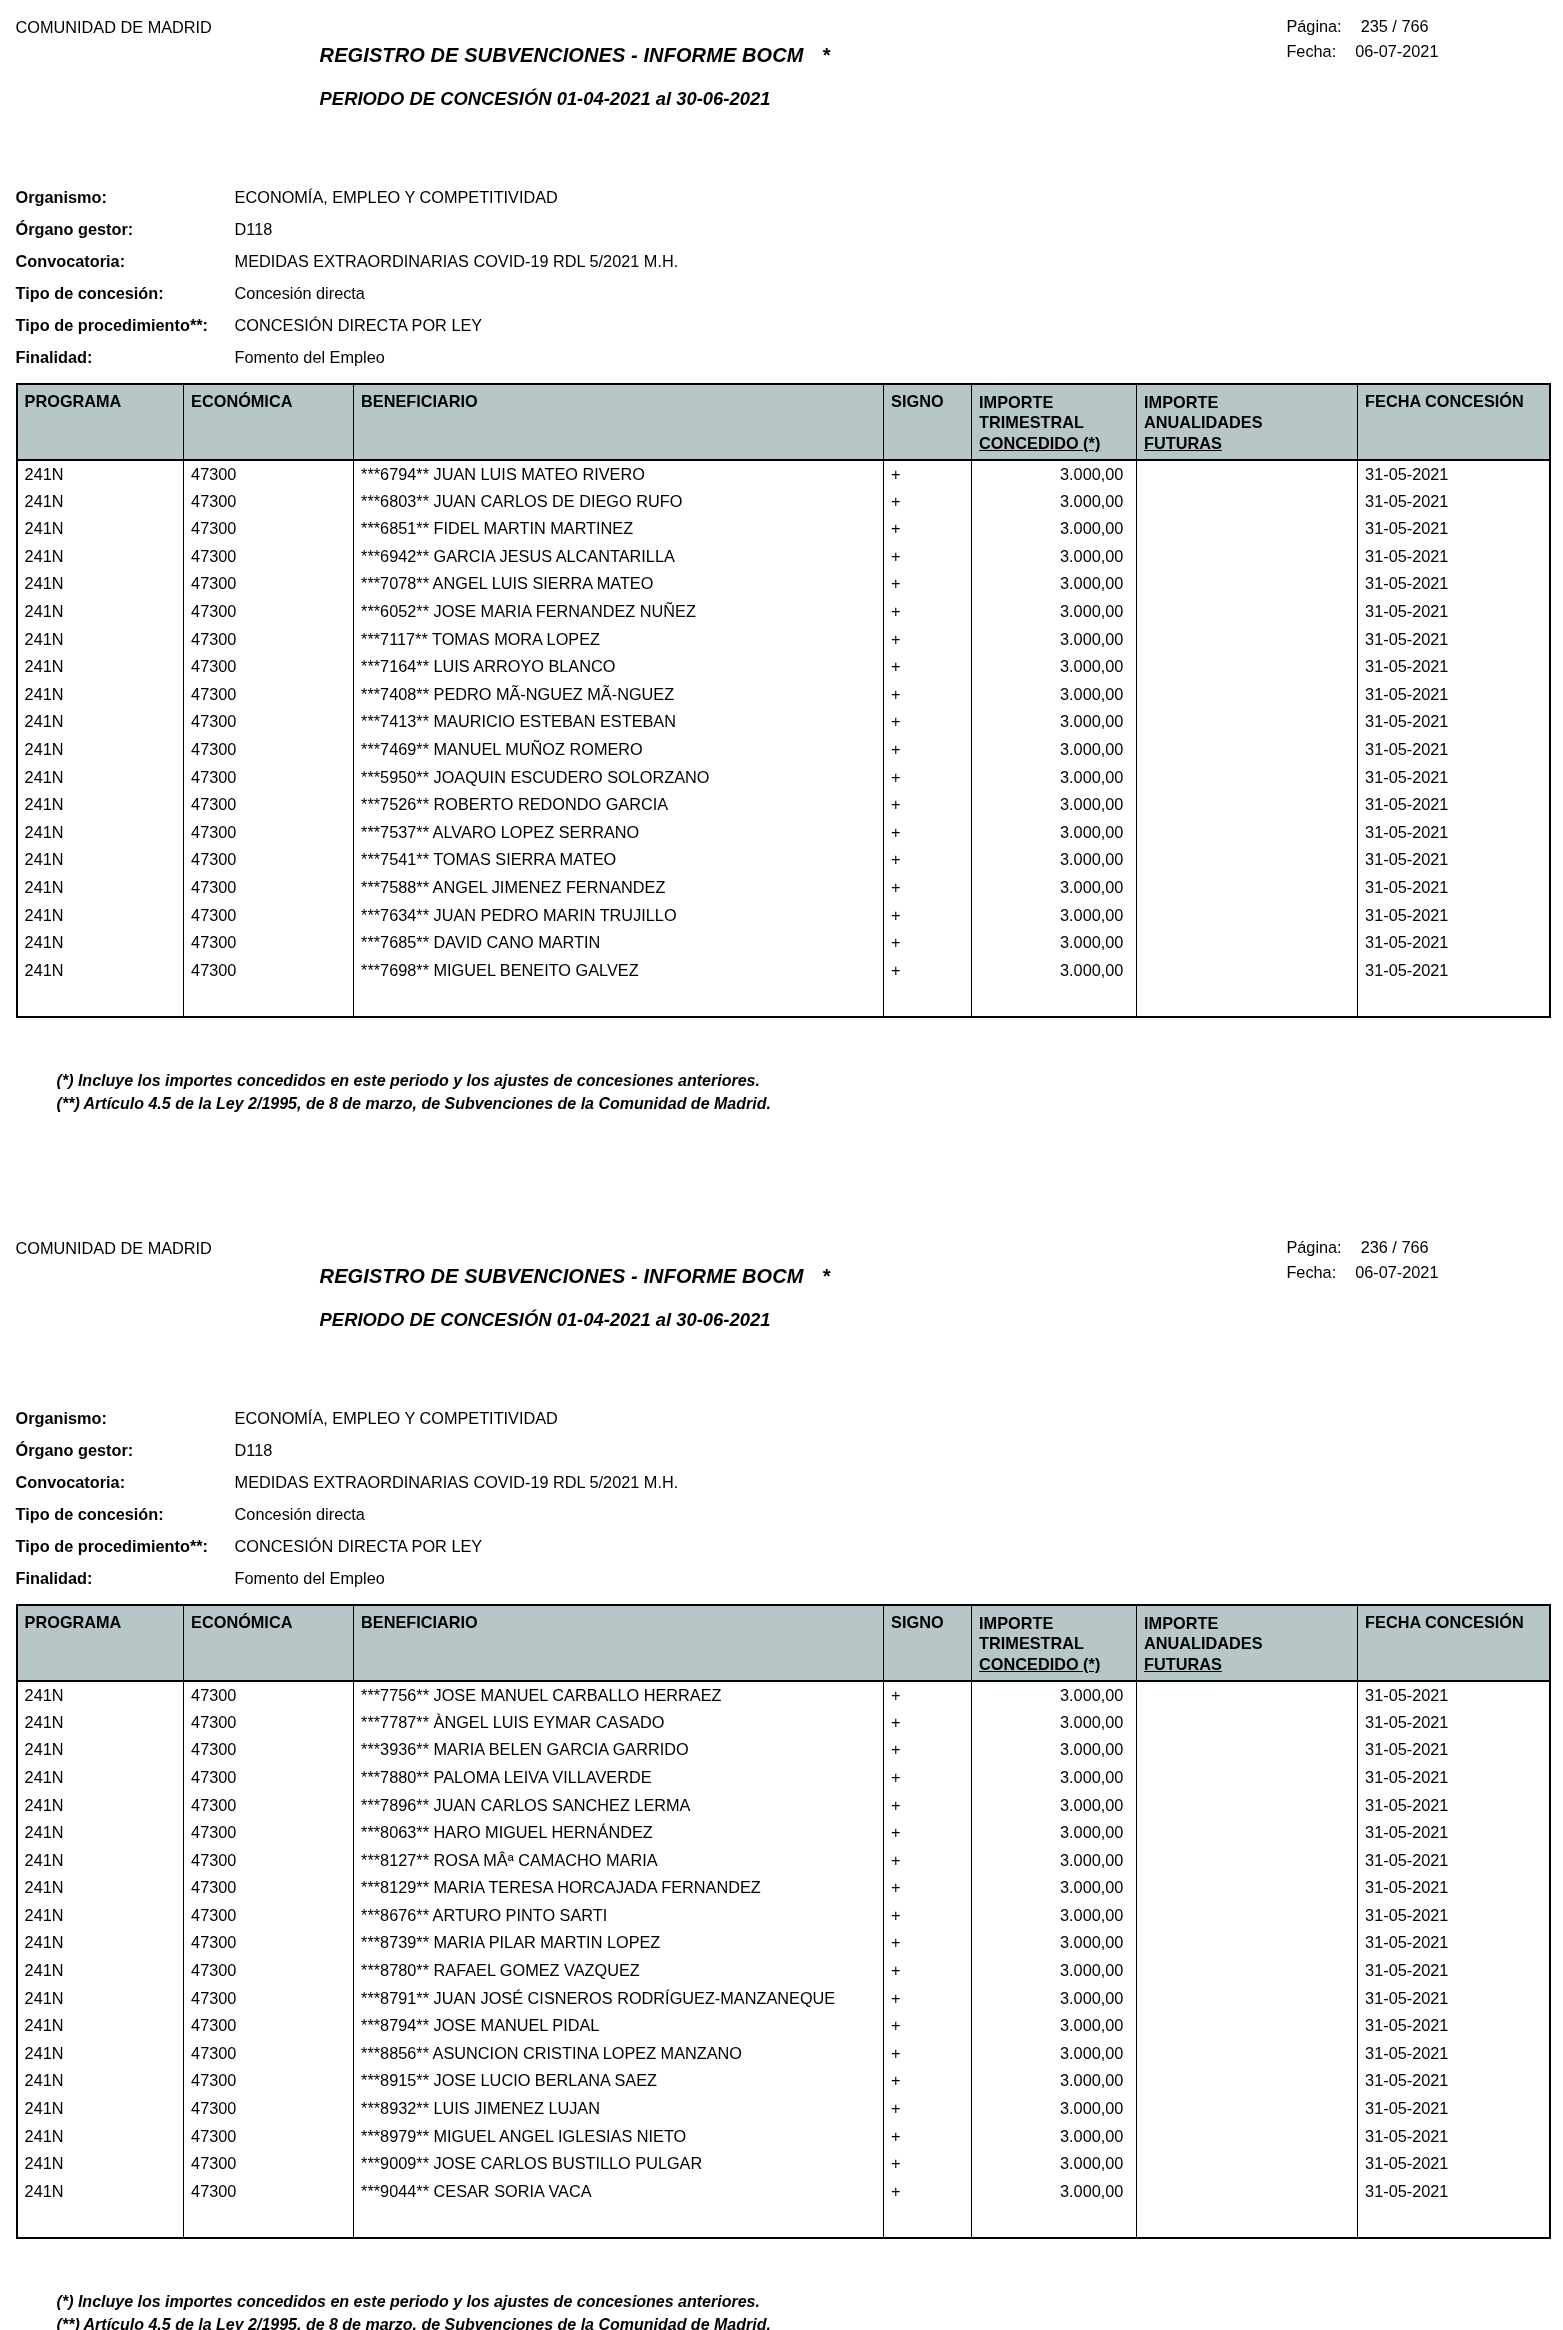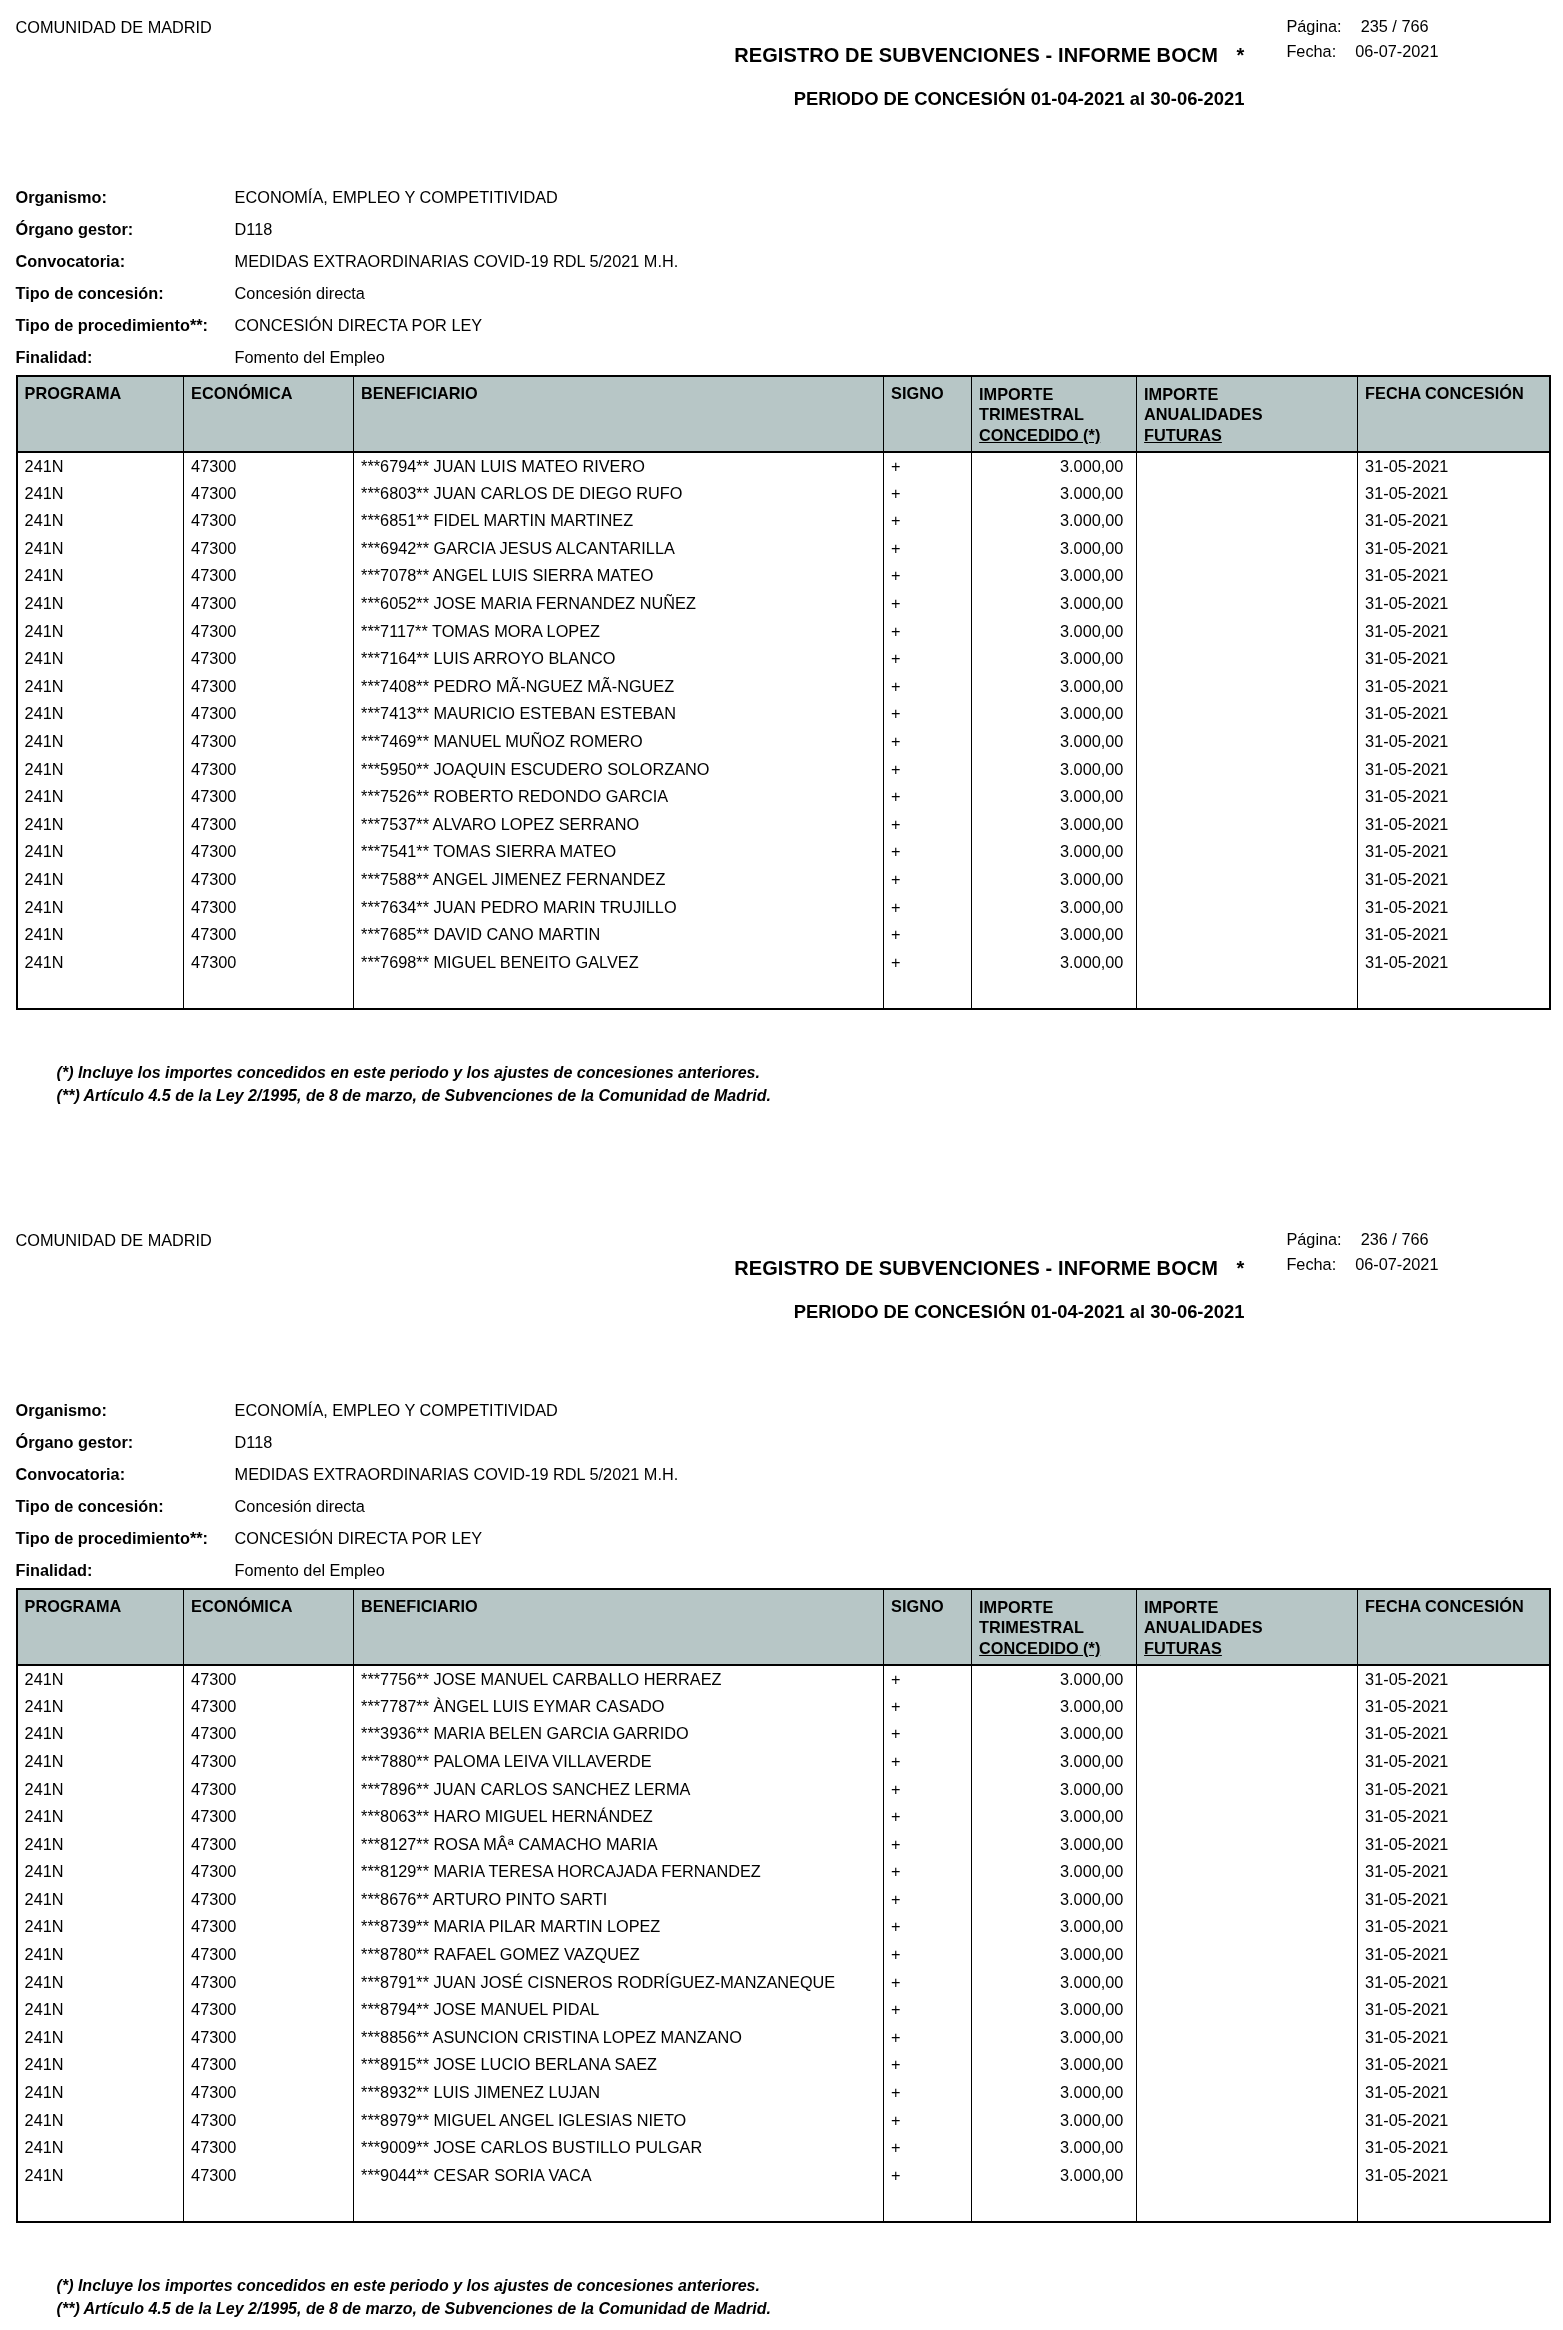--- a/index.html
+++ b/index.html
@@ -6,32 +6,32 @@
   html, body { background:#ffffff; }
   body {
     width:1564px; height:2330px; overflow:hidden;
     font-family:"Liberation Sans", sans-serif; color:#000;
   }
   .page { padding:0 15.6px; }
   .page + .page { margin-top:106px; }
 
   .page-head { display:grid; grid-template-columns:304px 1fr 304px; align-items:start; padding-top:15.6px; }
   .entity { font-size:16.3px; padding-top:2.8px; white-space:nowrap; }
-  .head-center { text-align:right; }
+  .head-center { text-align:left;font-style:italic; }
   .doc-title { font-size:20px; font-weight:bold; margin-top:28px; letter-spacing:0.1px; white-space:nowrap; }
   .title-mark { margin-left:18.4px; }
   .doc-subtitle { font-size:18.4px; font-weight:bold; margin-top:21px; white-space:nowrap; }
   .head-right { font-size:16.3px; padding-left:42px; padding-top:1.4px; }
   .hr-line { display:flex; gap:19px; margin-bottom:6.4px; white-space:nowrap; }
 
   .meta { margin-top:71px; font-size:16.3px; }
   .meta-row { line-height:32px; white-space:nowrap; }
   .meta-label { display:inline-block; width:219px; font-weight:bold; }
 
-  table.grants { width:100%; border-collapse:collapse; border:2.1px solid #000; table-layout:fixed; margin-top:2px; }
+  table.grants { width:100%; border-collapse:collapse; border:2.1px solid #000; table-layout:fixed; margin-top:10px; }
   .grants th {
     background:#b7c6c6; vertical-align:top; text-align:left;
     font-size:16.3px; font-weight:bold; padding:7px 7px 5.7px;
     border-bottom:2.1px solid #000; height:75px; white-space:nowrap;
   }
   .grants th, .grants td { border-left:1.4px solid #000; }
   .grants th:first-child, .grants td:first-child { border-left:none; }
   .hline { display:block; line-height:20.5px; }
   .u { text-decoration:underline; }
   .grants td { font-size:16.3px; height:27.6px; padding:0 7px; vertical-align:middle; white-space:nowrap; overflow:hidden; }

